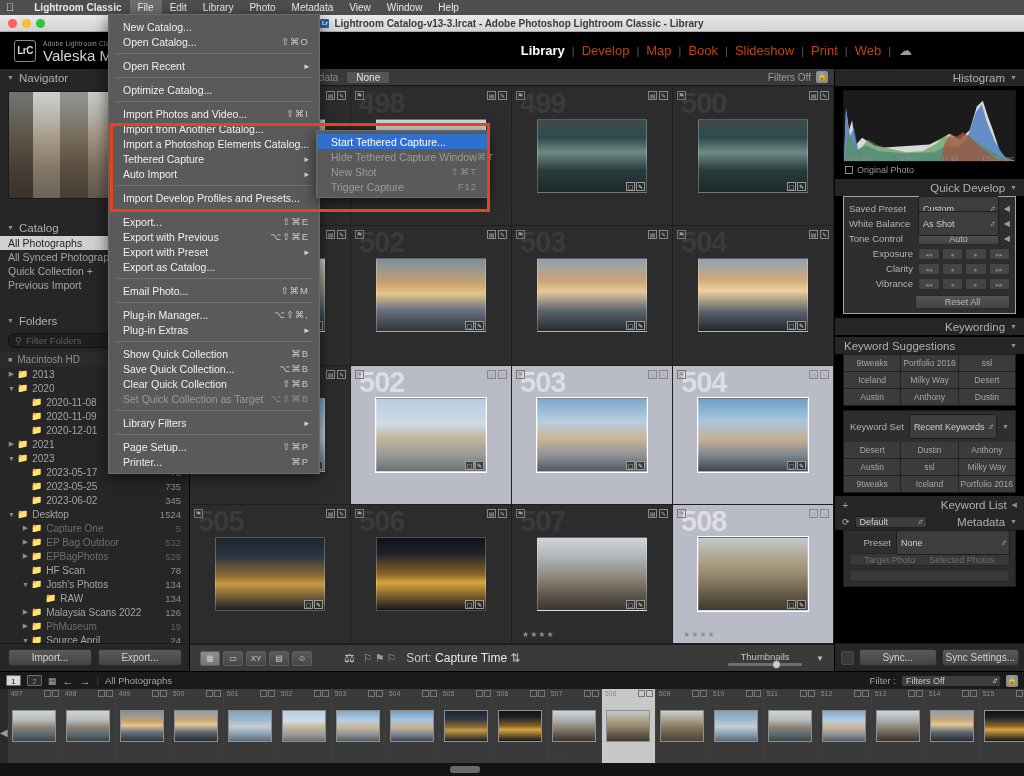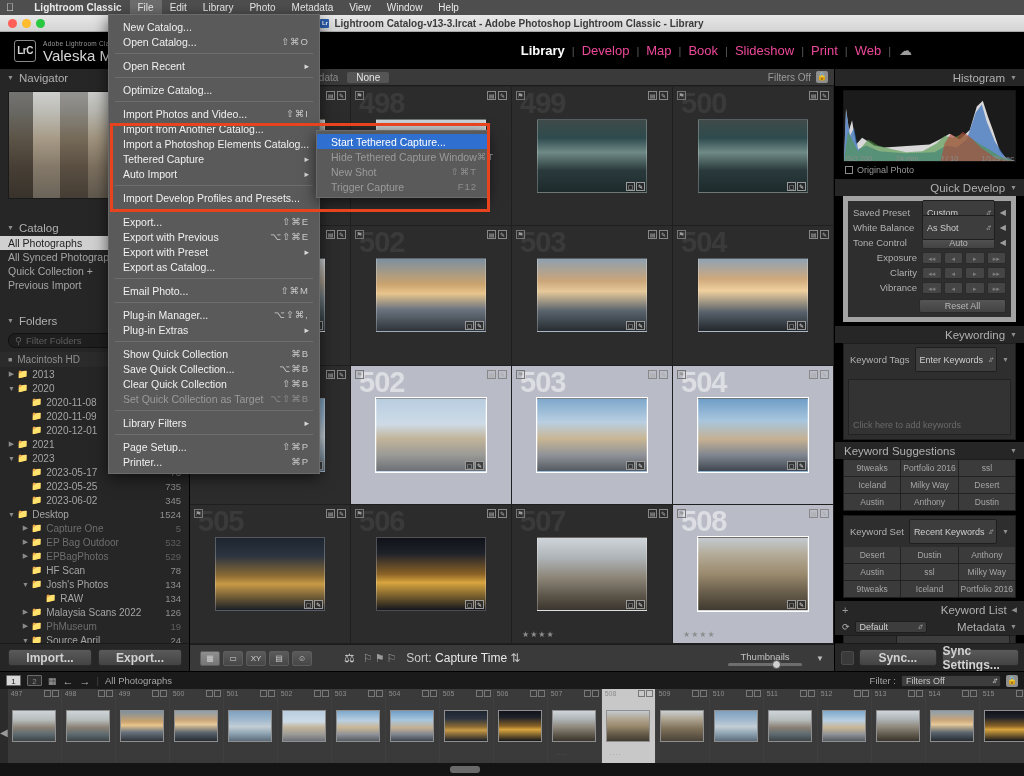--- a/index.html
+++ b/index.html
@@ -20,21 +20,21 @@
   .tl-title{position:absolute;left:0;width:1024px;text-align:center;font-size:10px;color:#3a3a3a;font-weight:bold;display:flex;align-items:center;justify-content:center;gap:5px;}
   .tl-ico{width:9px;height:9px;background:#2b5fb0;border-radius:1px;display:inline-block;font-size:6px;color:#fff;text-align:center;line-height:9px;}
 
   
   .idbar{position:absolute;top:32px;left:0;width:924px;height:37px;background:#000;display:flex;align-items:center;justify-content:space-between;}
   .idplate{display:flex;align-items:center;gap:7px;padding-left:14px;}
   .lrc{width:22px;height:22px;border:1px solid #8a8a8a;border-radius:3px;color:#d8d8d8;font-size:10px;display:flex;align-items:center;justify-content:center;font-weight:bold;letter-spacing:-0.5px;}
   .idtext .sub{font-size:6.5px;color:#9a9a9a;letter-spacing:.3px;line-height:9px;}
   .idtext .name{font-size:15px;color:#d8d8d8;line-height:15px;font-weight:normal;}
   .modules{display:flex;align-items:center;gap:0;padding-right:12px;font-size:13px;}
-  .modules a{color:#ec4899;padding:0 7px;text-decoration:none;}
+  .modules a{color:#c2410c;padding:0 7px;text-decoration:none;}
   .modules a.active{color:#fff;font-weight:bold;}
   .modules .sep{color:#5a5a5a;font-size:11px;}
   .cloud{margin-left:8px;color:#9d9d9d;font-size:13px;}
 
   
   .main{position:absolute;top:69px;left:0;width:1024px;height:602px;background:#1c1c1c;}
   .leftpanel{position:absolute;left:0;top:0;width:190px;height:602px;background:#262626;border-right:1px solid #000;overflow:hidden;}
   .rightpanel{position:absolute;right:0;top:0;width:190px;height:602px;background:#000000;border-left:1px solid #000;overflow:hidden;}
   .center{position:absolute;left:190px;top:0;width:644px;height:602px;background:#272727;}
 
@@ -58,21 +58,21 @@
   .searchbox{margin:4px 8px;height:15px;background:#1e1e1e;border:1px solid #111;border-radius:7px;display:flex;align-items:center;padding:0 6px;gap:4px;color:#5e5e5e;font-size:9.5px;}
   .vol{display:flex;align-items:center;height:15px;padding:0 8px;font-size:10px;color:#909090;background:#2b2b2b;}
   .fld{display:flex;align-items:center;height:14px;font-size:10px;color:#a5a5a5;}
   .fld .tw{width:11px;text-align:center;font-size:7px;color:#8a8a8a;}
   .fld .fi{color:#b9b9b9;font-size:9px;margin-right:4px;}
   .fld .cnt{margin-left:auto;padding-right:8px;font-size:9.5px;color:#8e8e8e;}
   .fld.dim{color:#6e6e6e;} .fld.dim .cnt{color:#5f5f5f;} .fld.dim .fi{color:#777;}
 
   
   .lbtns{position:absolute;bottom:0;left:0;width:190px;height:28px;background:#262626;display:flex;align-items:center;gap:6px;padding:0 8px;border-top:1px solid #1a1a1a;}
-  .btn{flex:1;height:17px;border-radius:3px;background:linear-gradient(#5a5a5a,#434343);border:1px solid #2c2c2c;color:#d2d2d2;font-size:12px;display:flex;align-items:center;justify-content:center;font-weight:bold;}
+  .btn{flex:1;height:17px;border-radius:3px;background:linear-gradient(#5a5a5a,#434343);border:1px solid #2c2c2c;color:#d2d2d2;font-size:10px;display:flex;align-items:center;justify-content:center;}
 
   
   .filterbar{height:17px;background:#3a3a3a;border-bottom:1px solid #1b1b1b;display:flex;align-items:center;padding:0 6px;gap:0;font-size:10px;color:#8e8e8e;}
   .filterbar .ft{padding:0 9px;}
   .filterbar .ft.on{color:#e6e6e6;background:#555;border-radius:2px;}
   .filterbar .right{margin-left:auto;display:flex;align-items:center;gap:5px;color:#9a9a9a;}
   .lock{width:12px;height:12px;background:#8e8e8e;border-radius:2px;color:#3a3a3a;font-size:8px;text-align:center;line-height:12px;}
 
   
   .grid{position:absolute;top:18px;left:0;width:644px;height:557px;background:#272727;display:grid;grid-template-columns:repeat(4,1fr);grid-template-rows:repeat(4,1fr);}
@@ -99,21 +99,21 @@
   .thumbslider{margin-left:auto;display:flex;flex-direction:column;align-items:center;gap:1px;padding-right:6px;}
   .thumbslider .lbl{font-size:9.5px;color:#c2c2c2;}
   .trk{width:74px;height:3px;background:#6e6e6e;border-radius:2px;position:relative;}
   .trk .kn{position:absolute;top:-3px;left:44px;width:9px;height:9px;border-radius:50%;background:#cfcfcf;border:1px solid #555;}
 
   
   .histo{margin:4px 8px;height:72px;background:#1b1b1b;border:1px solid #141414;position:relative;overflow:hidden;}
   .hmeta{display:flex;justify-content:space-between;font-size:7.5px;color:#8b8b8b;padding:0 10px;margin-top:-12px;position:relative;z-index:3;}
   .origrow{display:flex;align-items:center;gap:4px;padding:2px 10px 4px;font-size:9px;color:#9a9a9a;}
   .cbx{width:8px;height:8px;border:1px solid #8a8a8a;display:inline-block;}
-  .qd{background:#2e2e2e;margin:0 8px 4px;border:5px solid #a3a3a3;padding:4px 5px;}
+  .qd{background:#2e2e2e;margin:0 8px 4px;border:1px solid #a3a3a3;padding:4px 5px;}
   .qrow{display:flex;align-items:center;height:15px;gap:5px;font-size:9.5px;color:#b2b2b2;}
   .qrow .lb{width:64px;text-align:left;}
   .qrow .lb.r{text-align:right;}
   .selbox{flex:1;height:25px;background:#3d3d3d;border:1px solid #1e1e1e;border-radius:2px;font-size:9px;color:#cfcfcf;display:flex;align-items:center;padding:0 4px;position:relative;}
   .selbox .ar{position:absolute;right:3px;font-size:6px;color:#9b9b9b;}
   .autobtn{flex:1;height:13px;background:linear-gradient(#555,#434343);border:1px solid #2a2a2a;border-radius:2px;font-size:9px;color:#b7b7b7;text-align:center;line-height:12px;}
   .arrL{font-size:8px;color:#9d9d9d;}
   .steps{display:flex;gap:2px;flex:1;}
   .steps i{flex:1;height:12px;background:#454545;border:1px solid #2b2b2b;border-radius:2px;font-style:normal;font-size:7px;color:#7d7d7d;text-align:center;line-height:11px;}
   .resetall{height:14px;background:linear-gradient(#555,#434343);border:1px solid #2a2a2a;border-radius:2px;font-size:9px;color:#b7b7b7;text-align:center;line-height:13px;margin:4px 0 0 66px;}
@@ -759,33 +759,20 @@
             <i>▸▸</i>
           </span>
       </div>
       <div class="resetall">Reset All</div>
     </div>
 
     <div class="panel-hdr right">
       <span>Keywording</span>
       <span class="tri">▼</span>
     </div>
-    <div class="kwbox">
-      <div class="kwsethdr">
-        <span>Keyword Tags</span>
-        <span class="selbox">
-            <span>Enter Keywords</span>
-            <i class="ar">⇵</i>
-          </span>
-        <span class="tri">▼</span>
-      </div>
-      <div class="kwfield">
-          <span>Click here to add keywords</span>
-        </div>
-    </div>
 
     <div class="panel-hdr right" style="margin-top:2px;">
       <span style="margin-right:auto;padding-left:2px;">Keyword Suggestions</span>
       <span class="tri">▼</span>
     </div>
     <div class="kwbox">
       <div class="kwgrid" id="kw-suggestions">
           <span>9tweaks</span>
           <span>Portfolio 2016</span>
           <span>ssl</span>

